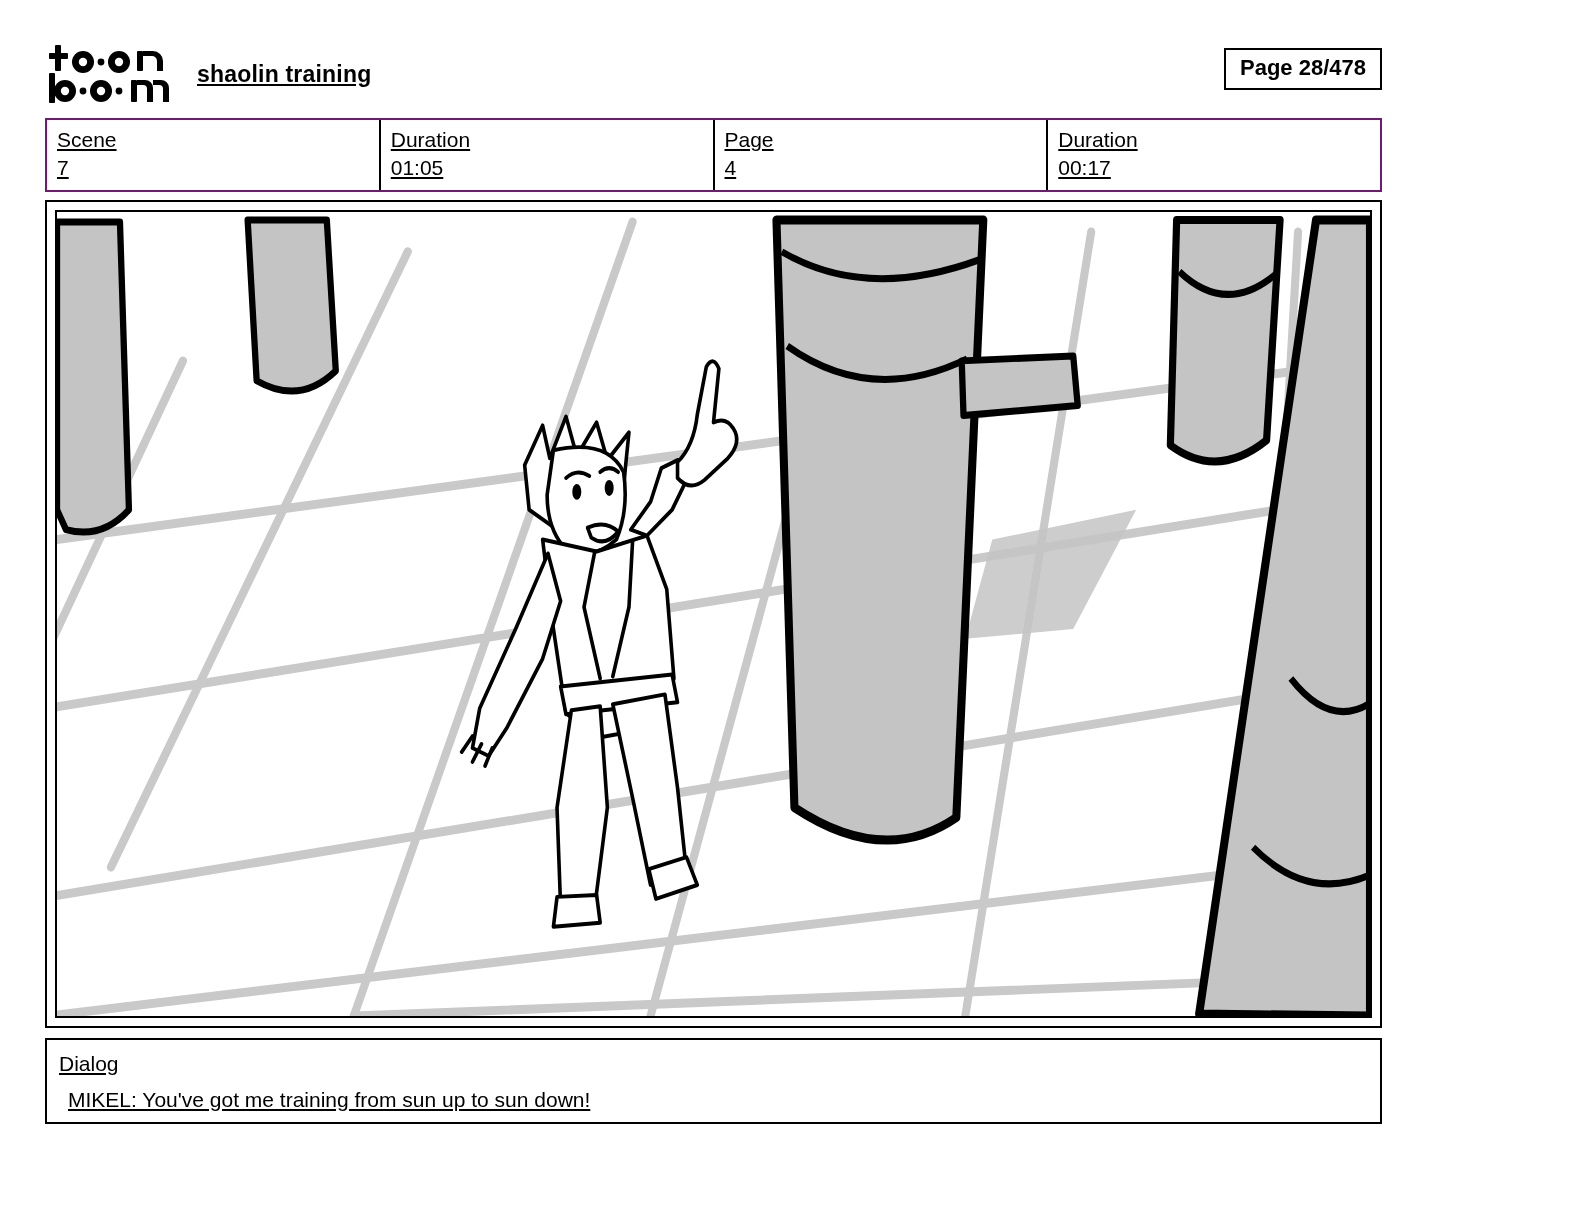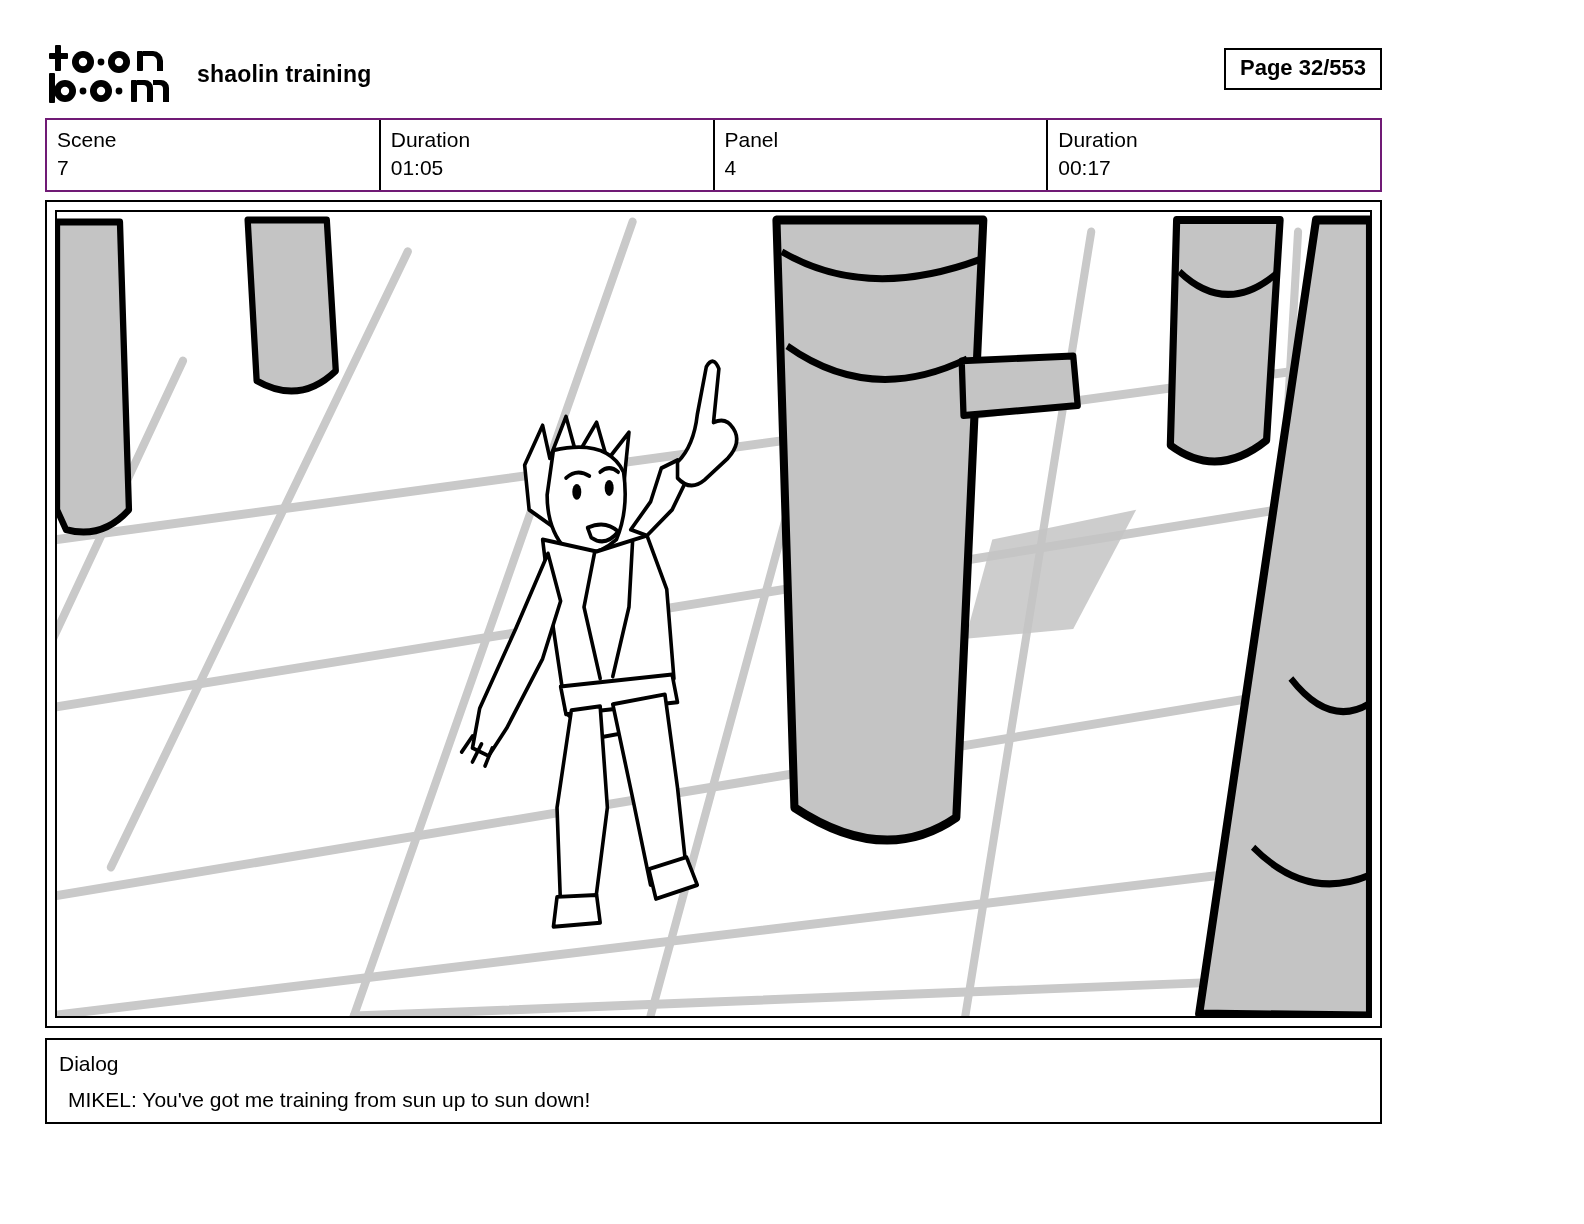--- a/index.html
+++ b/index.html
@@ -14,20 +14,21 @@
     color: #000000;
     overflow: hidden;
   }
 
   .page {
     position: relative;
     width: 1427px;
     height: 1224px;
     box-sizing: border-box;
     padding: 40px 45px 0 45px;
+    text-decoration: underline;
   }
 
   
   .header {
     position: relative;
     height: 68px;
     display: flex;
     align-items: center;
   }
   .logo {
@@ -154,34 +155,34 @@
         <circle cx="52" cy="48" r="4.2" fill="#fff"></circle>
 
         <circle cx="70" cy="48" r="3.4"></circle>
 
         <rect x="82" y="37" width="6" height="22" rx="1"></rect>
         <path d="M88 37 h8 a8 8 0 0 1 8 8 v14 h-6 v-13 a4 4 0 0 0 -4 -4 h-6 z"></path>
         <path d="M104 37 h8 a8 8 0 0 1 8 8 v14 h-6 v-13 a4 4 0 0 0 -4 -4 h-6 z"></path>
       </g>
     </svg>
     <div class="doc-title">shaolin training</div>
-    <div class="page-badge">Page  32/553</div>
+    <div class="page-badge">Page  28/478</div>
   </div>
 
   <div class="meta-table">
     <div class="meta-cell">
       <div class="meta-label">Scene</div>
       <div class="meta-value">7</div>
     </div>
     <div class="meta-cell">
       <div class="meta-label">Duration</div>
       <div class="meta-value">01:05</div>
     </div>
     <div class="meta-cell">
-      <div class="meta-label">Panel</div>
+      <div class="meta-label">Page</div>
       <div class="meta-value">4</div>
     </div>
     <div class="meta-cell">
       <div class="meta-label">Duration</div>
       <div class="meta-value">00:17</div>
     </div>
   </div>
 
   <div class="panel-frame">
     <div class="panel-inner">

